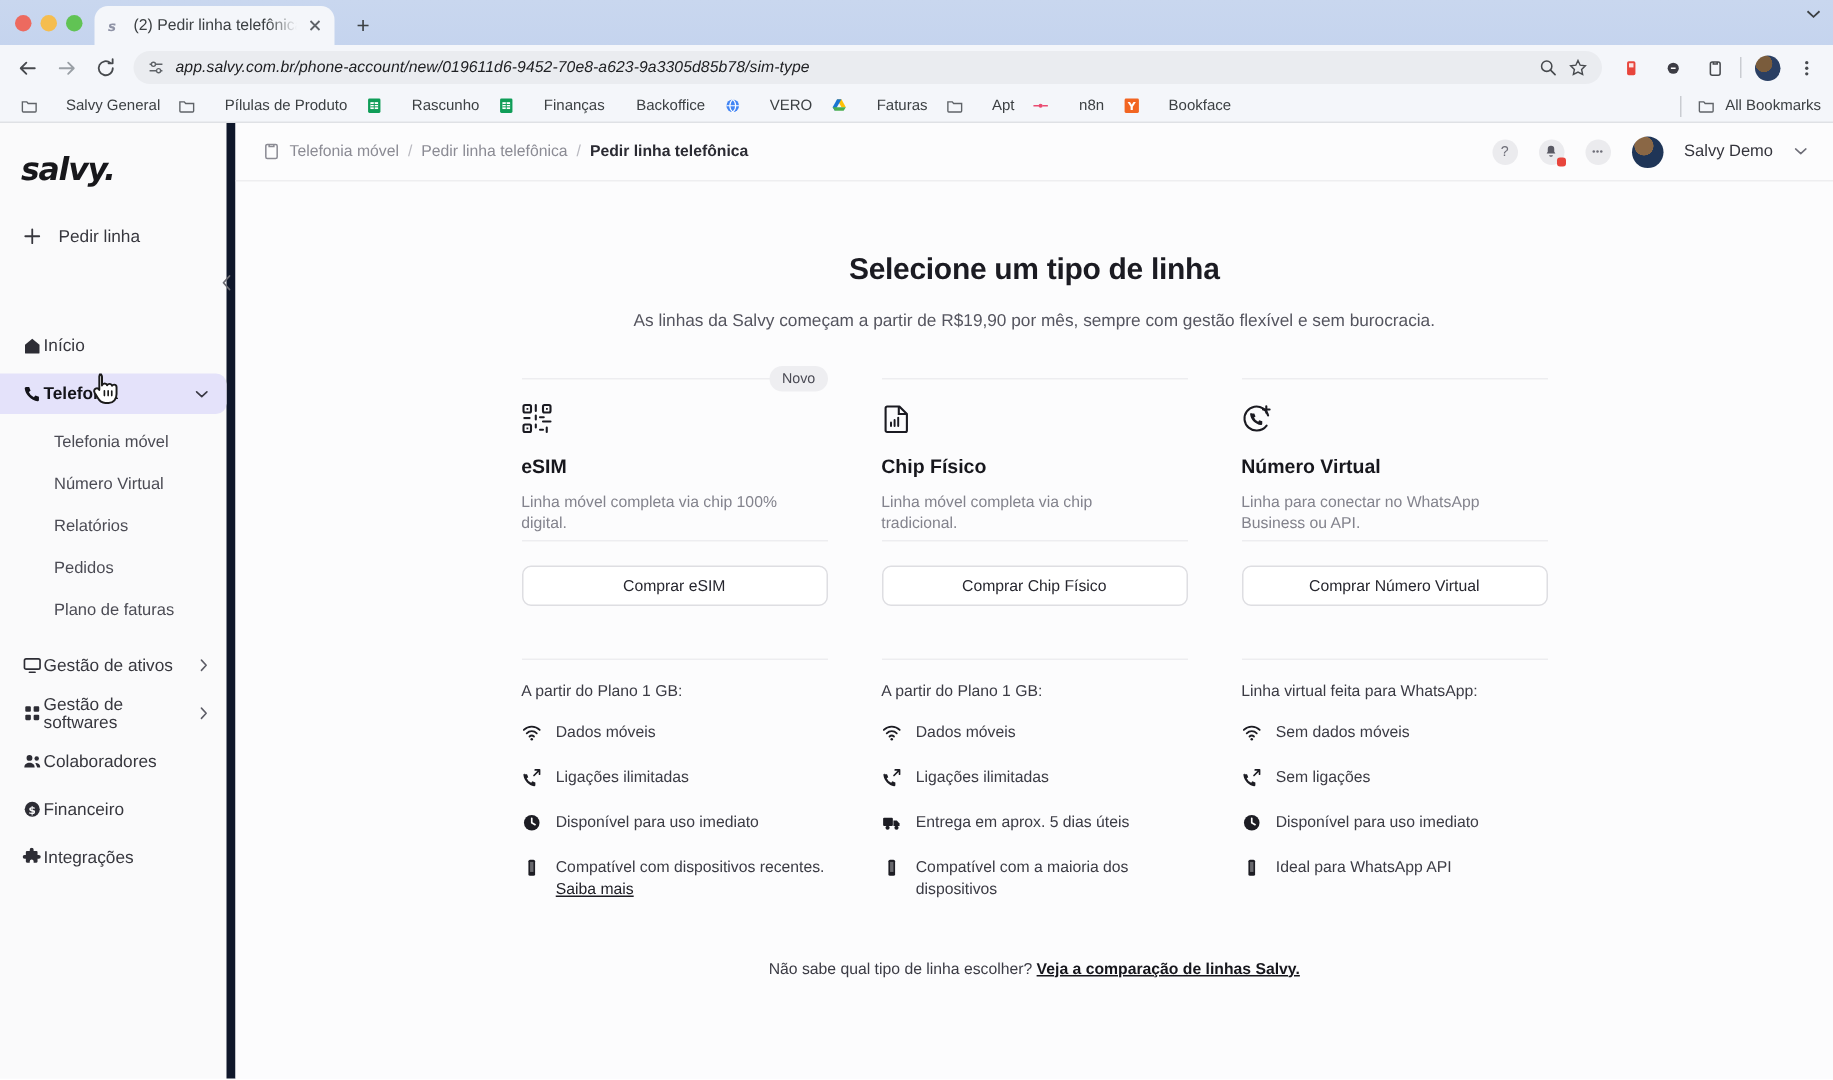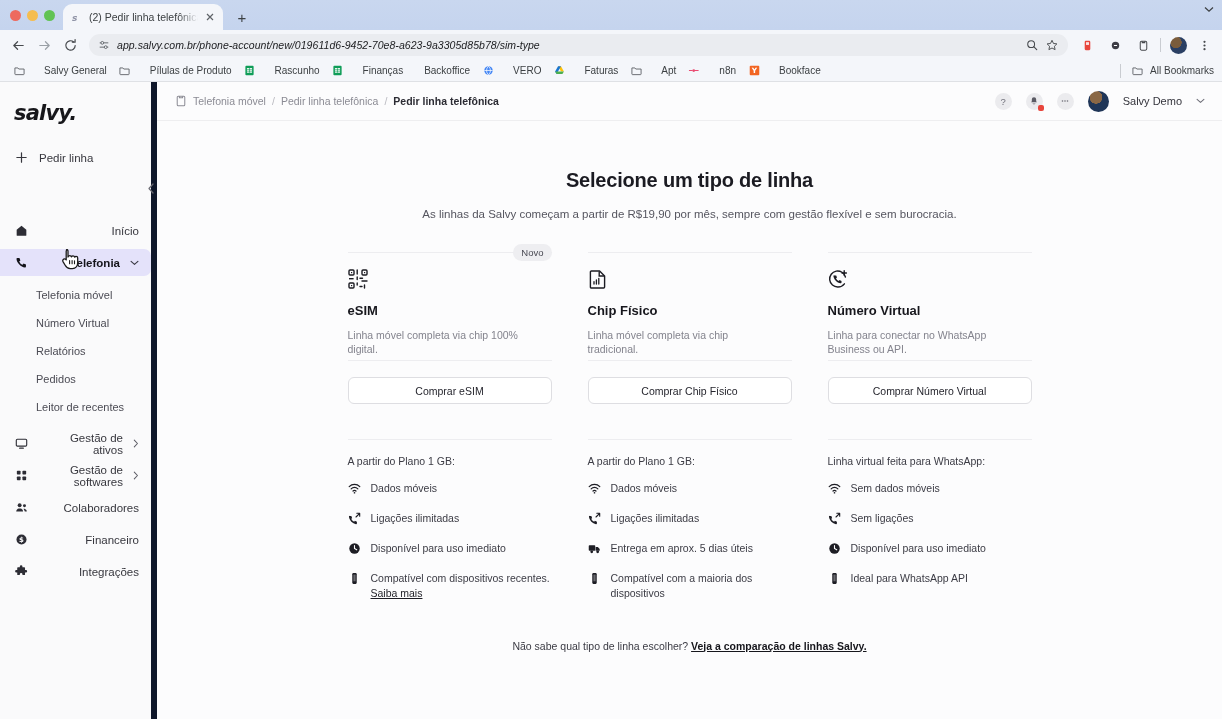--- a/index.html
+++ b/index.html
@@ -96,24 +96,24 @@
     width: 18px; height: 18px; border-radius: 50%;
     display: flex; align-items: center; justify-content: center;
     font-size: 10px; color: #6b6b73; background: transparent;
   }
   .newline-row {
     display: flex; align-items: center; gap: 10px;
     margin: 8px 0 0 0; padding: 6px 14px; font-size: 11.5px; color: #37373e;
   }
   .nav { margin-top: 46px; }
   .nav-item {
-    display: flex; align-items: center; gap: 10px;
+    display: flex; align-items: center; 
     height: 27px; padding: 0 12px 0 14px;
     font-size: 11.5px; color: #37373e; margin-bottom: 5px;
-    border-radius: 0 7px 7px 0; position: relative; text-align: right;
+    border-radius: 0 7px 7px 0; position: relative;
   }
   .nav-item .ni-label { flex: 1 1 auto; }
   .nav-item.active { background: #e4e2fa; color: #14141a; font-weight: 700; }
   .nav-ic { width: 15px; height: 15px; flex: 0 0 15px; display:flex; align-items:center; justify-content:center; }
   .nav-chev { font-size: 9px; color: #5c5c66; }
   .subnav { margin: 0 0 8px 0; }
   .sub-item { padding: 0 0 0 36px; height: 27px; display: flex; align-items: center;
               font-size: 11px; color: #4b4b54; margin-bottom: 1px; }
   .nav-group { margin-top: 10px; }
 
@@ -431,21 +431,21 @@
           <div class="sub-item">
               <span>Número Virtual</span>
             </div>
           <div class="sub-item">
               <span>Relatórios</span>
             </div>
           <div class="sub-item">
               <span>Pedidos</span>
             </div>
           <div class="sub-item">
-              <span>Leitor de recentes</span>
+              <span>Plano de faturas</span>
             </div>
         </div>
 
         <div class="nav-item nav-group">
           <span class="nav-ic">
             <svg width="13" height="13" viewBox="0 0 14 14">
                 <rect x="1.4" y="2.4" width="11.2" height="7.4" rx="1.2" stroke="#2d2d35" stroke-width="1.2" fill="none"></rect>
                 <path d="M5 12 h4" stroke="#2d2d35" stroke-width="1.2" stroke-linecap="round"></path>
               </svg>
           </span>

